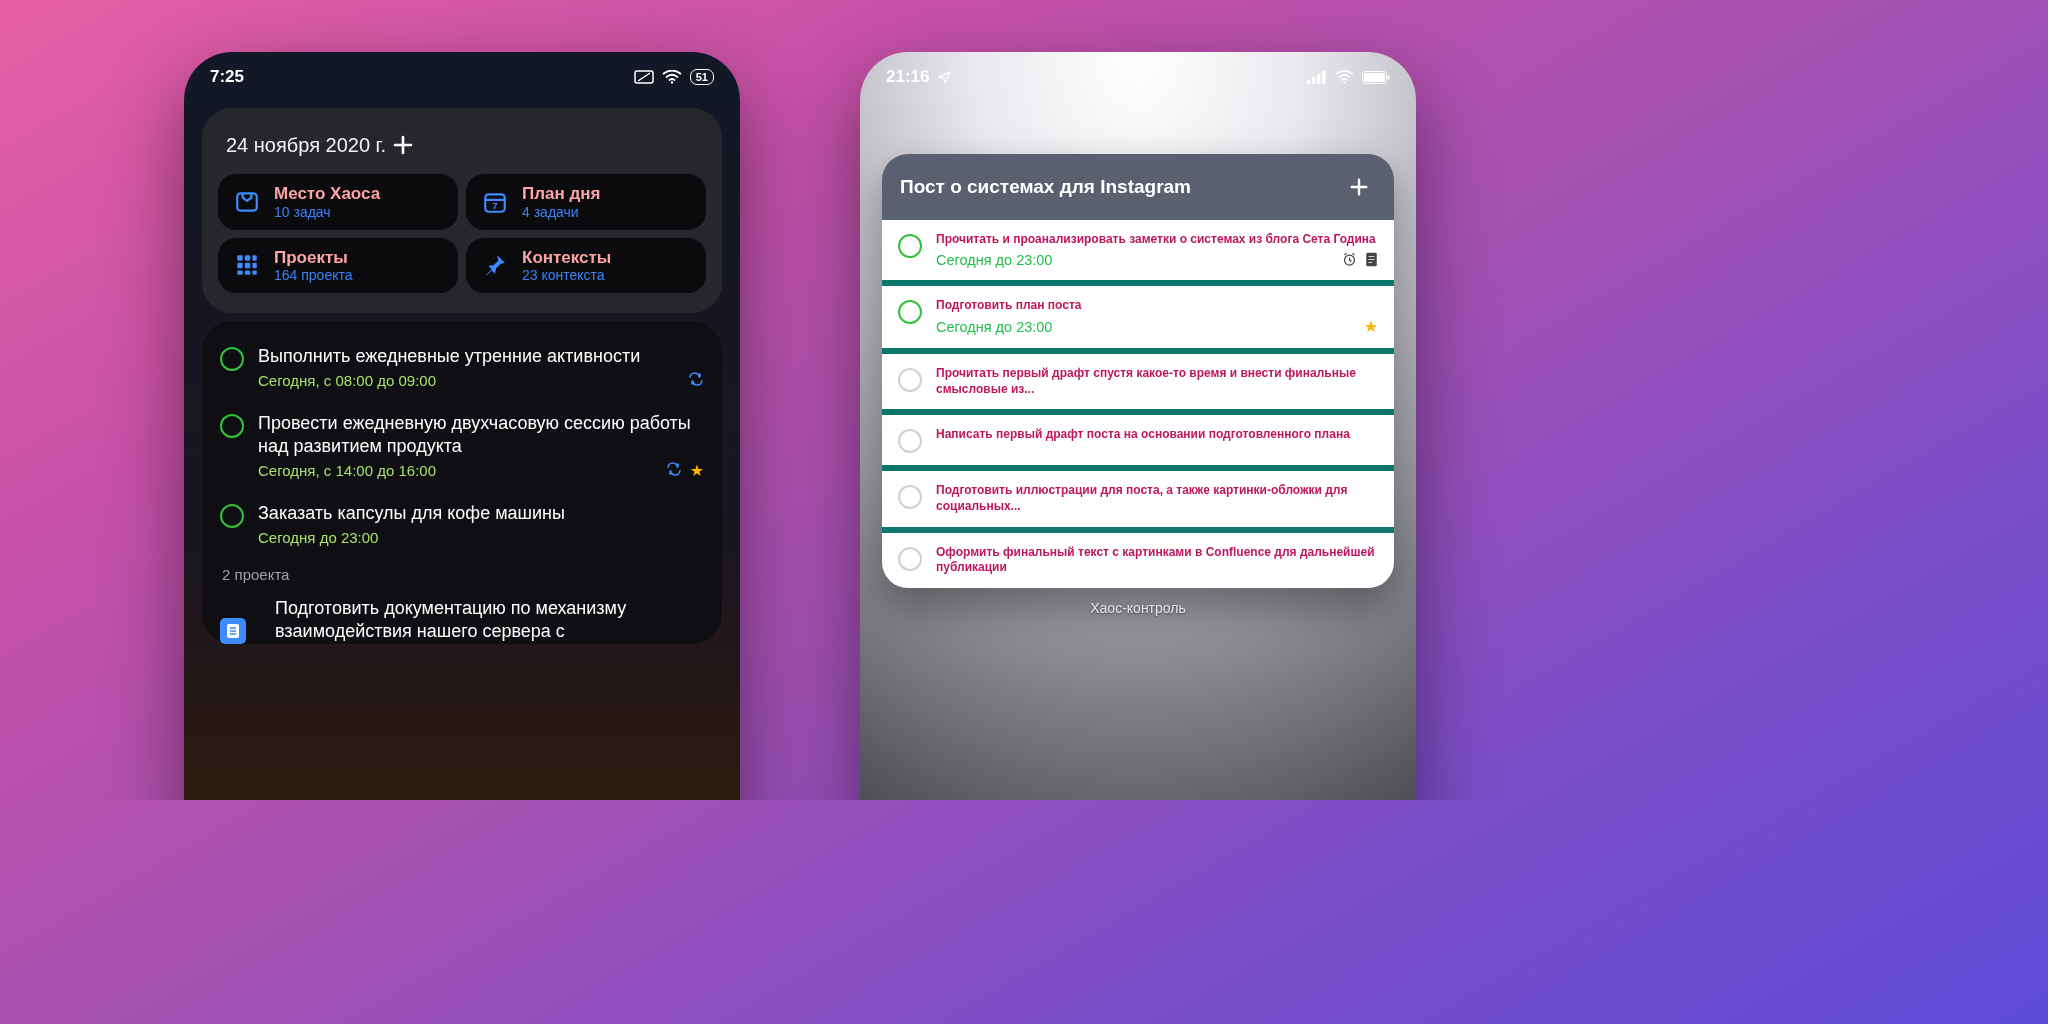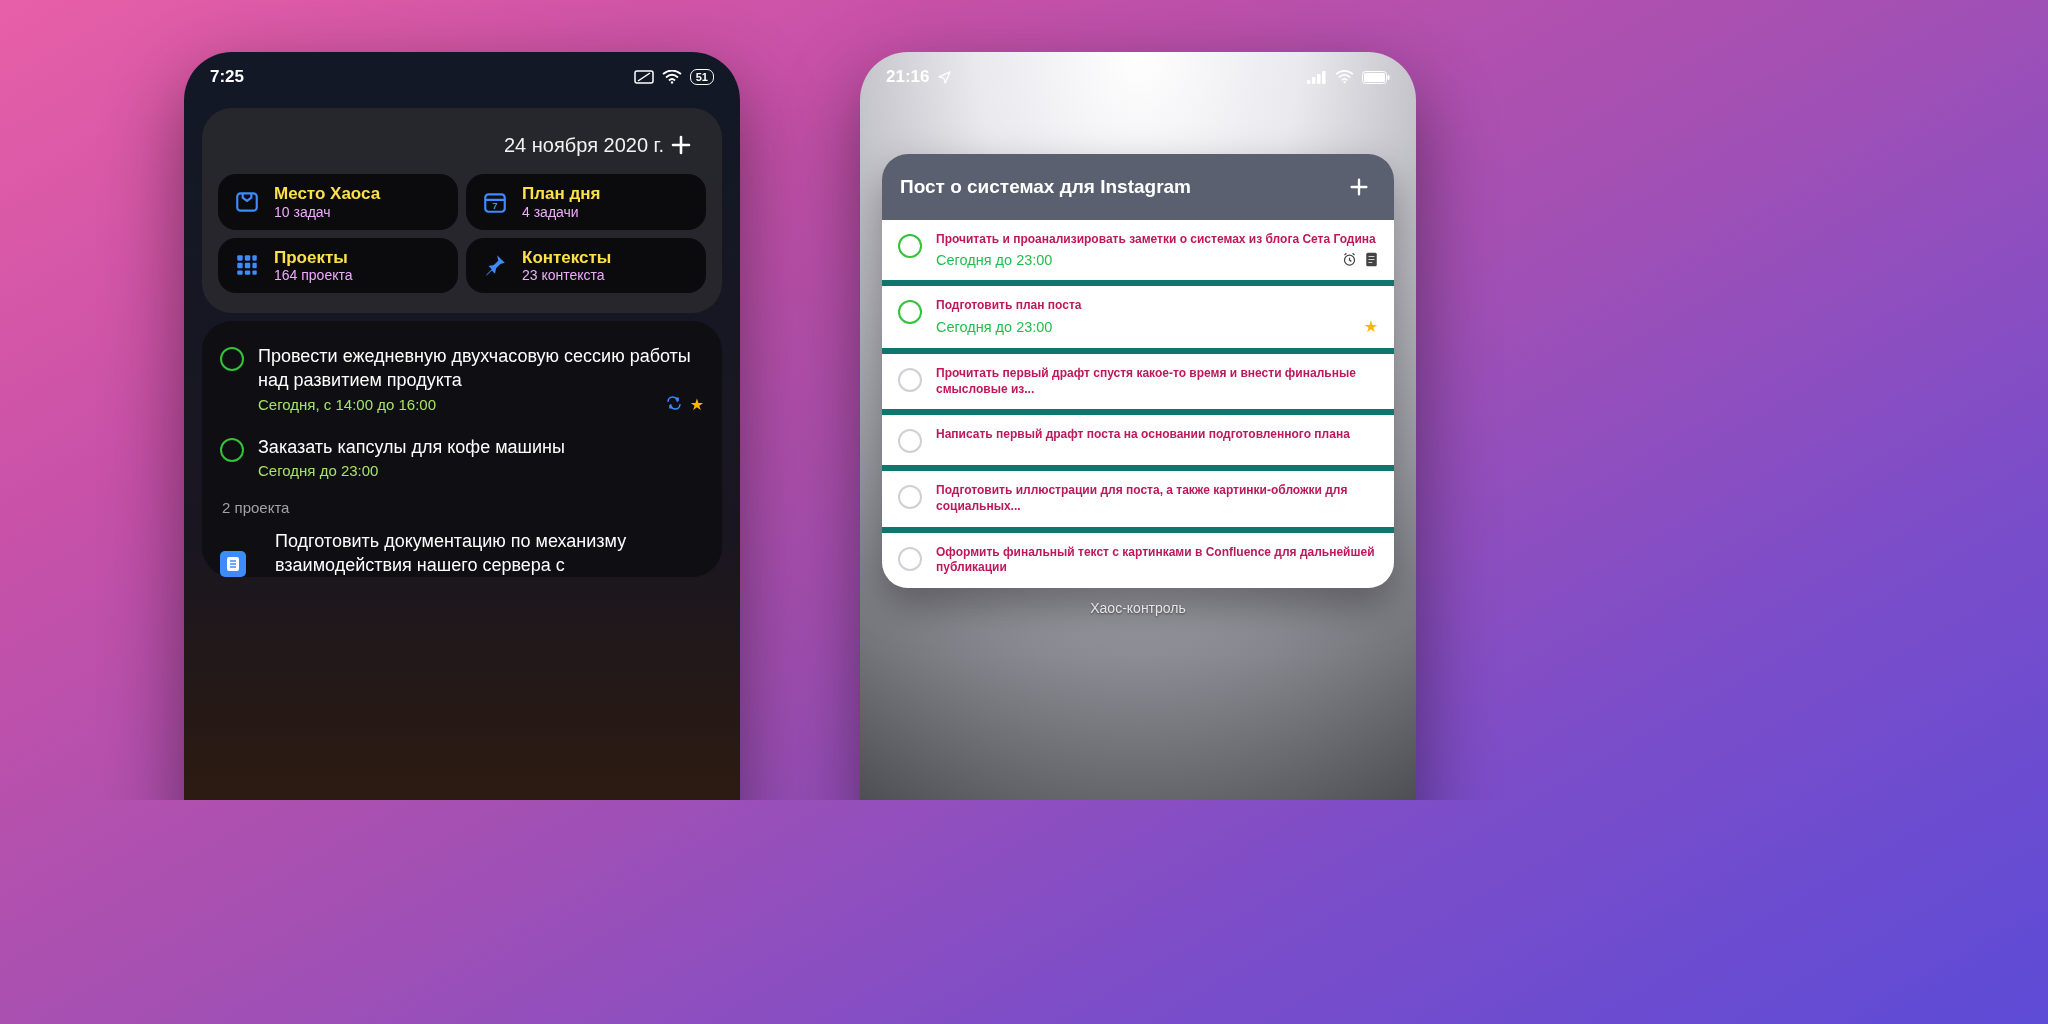--- a/index.html
+++ b/index.html
@@ -62,40 +62,39 @@
 
   
   .widget-dark {
     margin: 14px 18px 0;
     background: rgba(40,40,46,.92);
     border-radius: 30px;
     padding: 16px 0 12px;
     color:#fff;
   }
   .widget-dark .header {
-    display:flex; align-items:center; justify-content:flex-end;
+    display:flex; align-items:center; justify-content:flex-start;
     padding: 4px 24px 12px;
-    margin-left: 44px;
   }
   .widget-dark .date { font-size:20px; font-weight:400; color:#f2f2f2; }
   .plus-btn { width:34px; height:34px; display:flex; align-items:center; justify-content:center; cursor:pointer; }
   .nav-grid {
     display:grid; grid-template-columns:1fr 1fr; gap:8px;
     padding:0 16px 8px;
   }
   .nav-tile {
     background:#0b0b0e; border-radius:18px; padding:10px 14px;
     display:flex; gap:12px; align-items:center;
   }
   .nav-tile .ico {
     width:30px; height:30px; display:flex; align-items:center; justify-content:center;
     color:#3d8bff;
   }
-  .nav-tile .txt .t { font-size:17px; font-weight:700; color:#fde047; line-height:1.15; }
-  .nav-tile .txt .s { font-size:14px; color:#f0abfc; line-height:1.15; }
+  .nav-tile .txt .t { font-size:17px; font-weight:700; color:#fca5a5; line-height:1.15; }
+  .nav-tile .txt .s { font-size:14px; color:#3b82f6; line-height:1.15; }
 
   .tasks-dark {
     margin:8px 18px 0;
     background:#0f0f13;
     border-radius:30px;
     padding:16px 18px 0;
   }
   .task {
     display:flex; gap:14px; align-items:flex-start;
     padding:8px 0 14px;
@@ -263,20 +262,35 @@
           <div class="txt">
             <div class="t">Контексты</div>
             <div class="s">23 контекста</div>
           </div>
         </div>
       </div>
     </div>
 
     <div class="tasks-dark">
 
+      <div class="task">
+        <div class="check-ring"></div>
+        <div class="body">
+          <div class="title">Выполнить ежедневные утренние активности</div>
+          <div class="meta-row">
+            <div class="when">Сегодня, с 08:00 до 09:00</div>
+            <div class="meta-icons">
+                <span class="repeat"><svg width="16" height="14" viewBox="0 0 24 20">
+                    <path d="M3 8a7 7 0 0 1 14 0M21 12a7 7 0 0 1-14 0" fill="none" stroke="#3d8bff" stroke-width="2.4"></path>
+                    <path d="M14 3l4 0 0 4M10 17l-4 0 0-4" fill="none" stroke="#3d8bff" stroke-width="2.4"></path>
+                  </svg></span>
+              </div>
+          </div>
+        </div>
+      </div>
 
 
       <div class="task">
         <div class="check-ring"></div>
         <div class="body">
           <div class="title">Провести ежедневную двухчасовую сессию работы над развитием продукта</div>
           <div class="meta-row">
             <div class="when">Сегодня, с 14:00 до 16:00</div>
             <div class="meta-icons">
               <span class="repeat"><svg width="16" height="14" viewBox="0 0 24 20">

